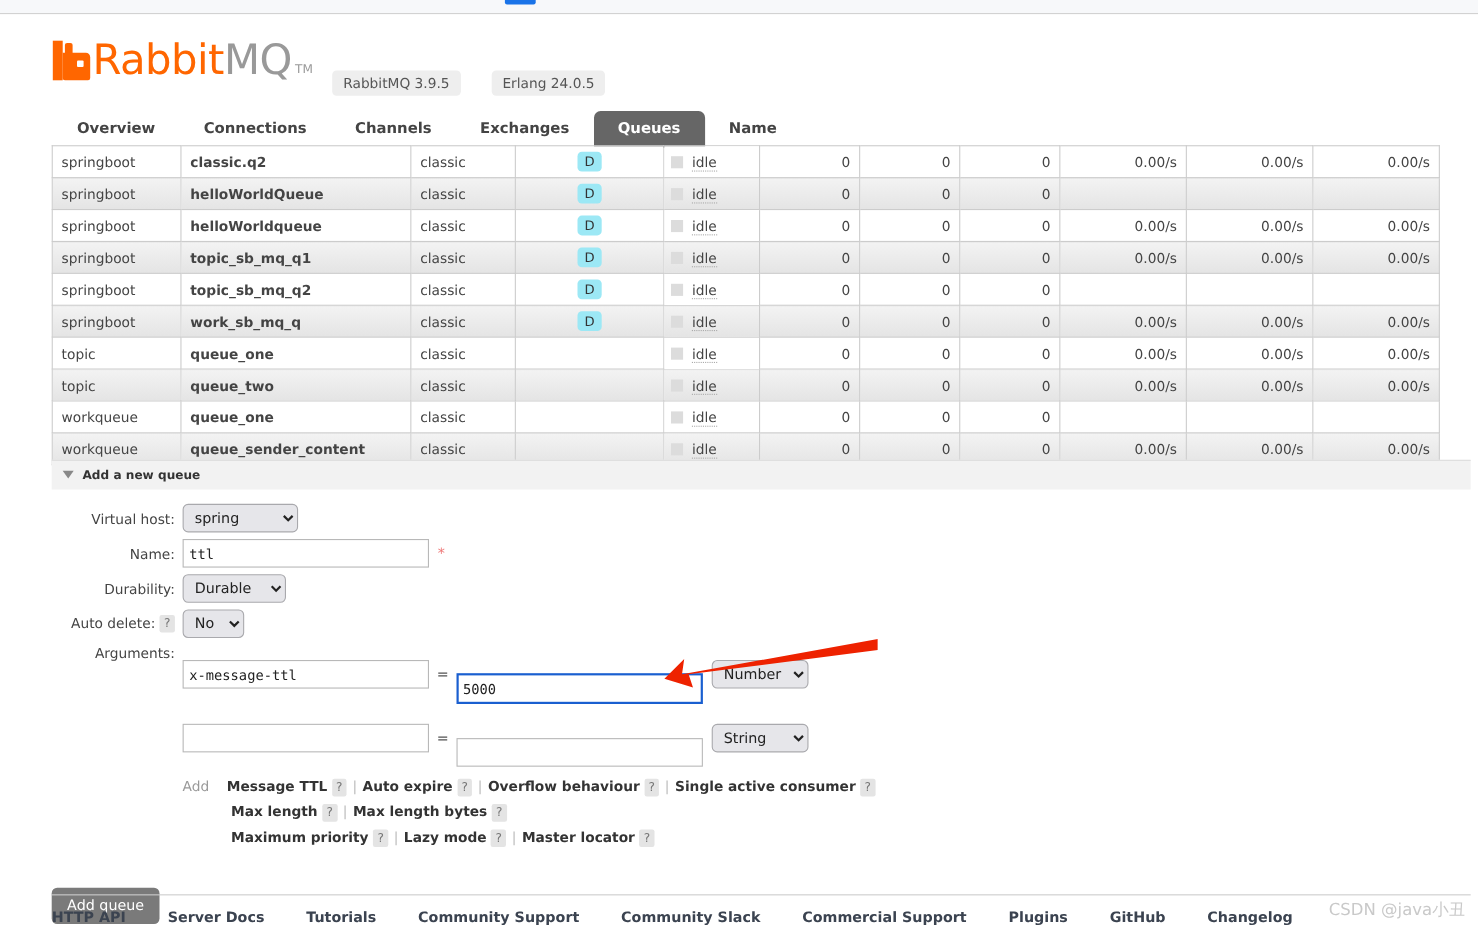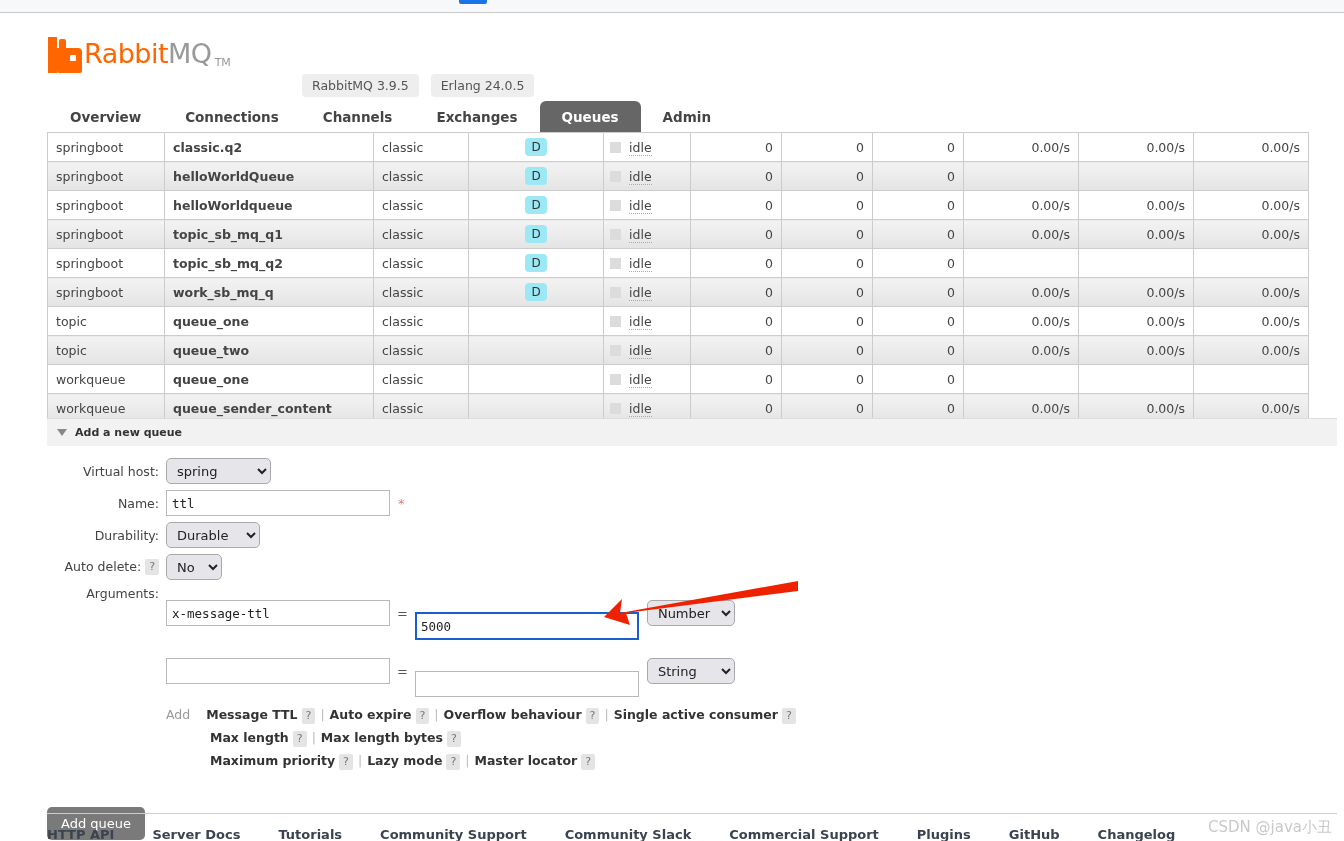--- a/index.html
+++ b/index.html
@@ -87,39 +87,39 @@
     border-radius: 1px;
   }
   .logo-mark .ear {
     position: absolute;
     left: 11px; top: 2px;
     width: 7px; height: 12px;
     background: #f60;
     border-radius: 2px;
   }
   .logo-text {
-    font-size: 27px;
+    font-size: 38px;
     letter-spacing: -0.5px;
     line-height: 38px;
     font-family: "DejaVu Sans", "Liberation Sans", sans-serif;
   }
   .logo-text .rabbit { color: #f60; }
   .logo-text .mq { color: #999; }
   .logo-tm {
     font-size: 11px;
     color: #999;
     margin-left: 3px;
     margin-bottom: 4px;
   }
   .version-pills {
     position: absolute;
     left: 286px;
-    top: 61px;
+    top: 51px;
     display: flex;
-    gap: 12px;
+    gap: 28px;
     padding-left: 16px;
   }
   .pill {
     background: #eeeeee;
     color: #555;
     border-radius: 4px;
     padding: 4px 10px;
     font-size: 12.5px;
     white-space: nowrap;
   }
@@ -410,21 +410,21 @@
       <div class="pill">Erlang 24.0.5</div>
     </div>
   </div>
 
   <div class="tabs">
     <div class="tab">Overview</div>
     <div class="tab">Connections</div>
     <div class="tab">Channels</div>
     <div class="tab">Exchanges</div>
     <div class="tab active">Queues</div>
-    <div class="tab">Admin</div>
+    <div class="tab">Name</div>
   </div>
 
   <div class="table-wrap">
     <table class="queues">
       <tbody>
           <tr class="odd">
             <td class="c-vhost">springboot</td>
             <td class="c-name">classic.q2</td>
             <td class="c-type">classic</td>
             <td class="c-feat"><span class="badge-d">D</span></td>

